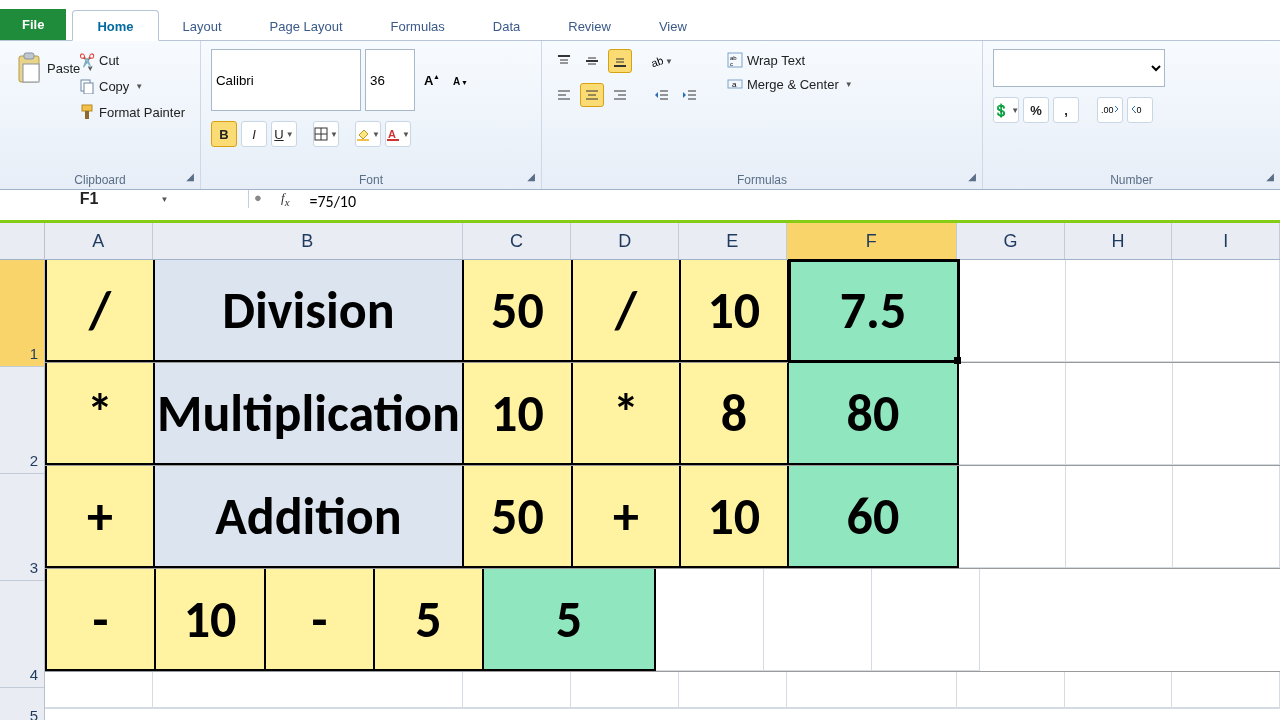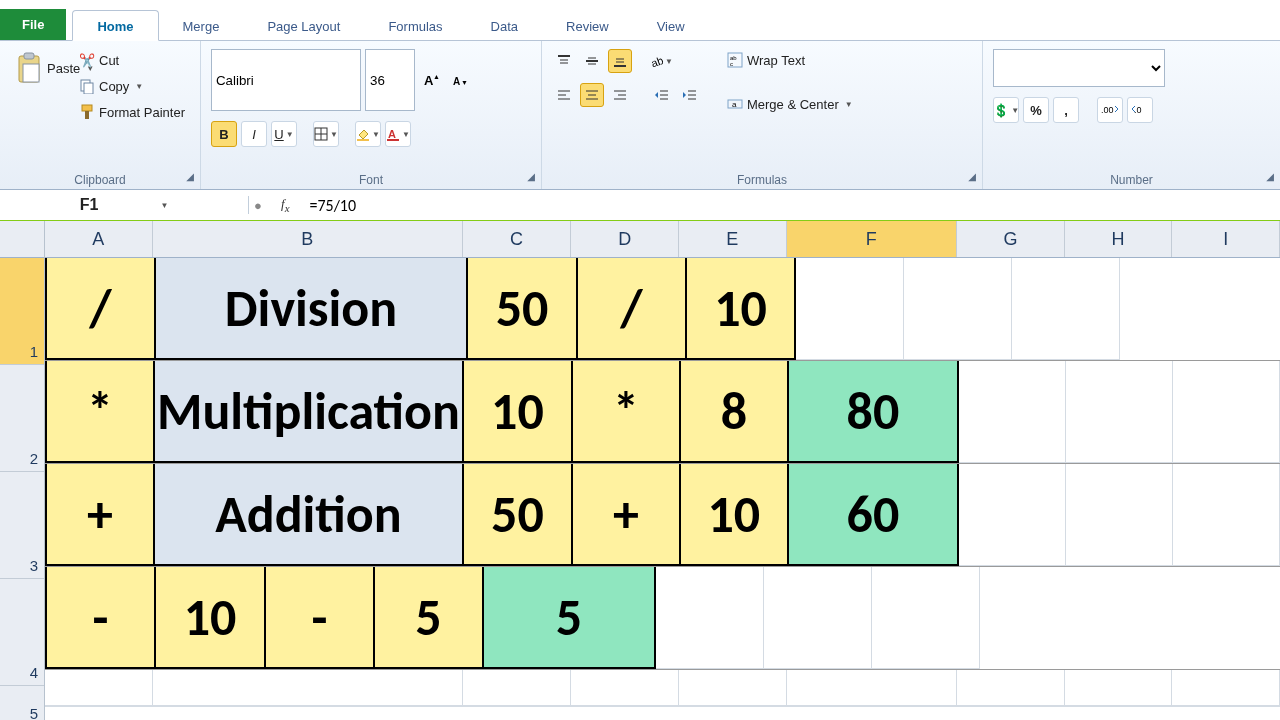--- a/index.html
+++ b/index.html
@@ -26,21 +26,21 @@
 input.combo.sm{width:40px}
 
 .paste{display:flex;align-items:center;width:46px}
 
 .square{width:24px;height:24px;display:flex;align-items:center;justify-content:center;border:1px solid #c9d6e4;background:#fff;border-radius:3px;cursor:pointer}
 .square.on{background:#fbdc74;border-color:#d7a211}
 
 .tiny{width:22px;height:22px;display:flex;align-items:center;justify-content:center;border:1px solid transparent;border-radius:3px;cursor:pointer}
 .tiny.on{background:#fbdc74;border-color:#d7a211}
 
-.fbar{display:flex;align-items:center;height:30px;border-bottom:1px solid #84cc16;background:#fff}
+.fbar{display:flex;align-items:flex-start;height:30px;border-bottom:3px solid #84cc16;background:#fff}
 .namebox{width:248px;display:flex;align-items:center;justify-content:center;gap:60px;border-right:1px solid #c2cedb;font-size:16px;font-weight:600}
 .fx{font-style:italic;font-family:"Times New Roman",serif;padding:0 14px;color:#333}
 .formula-input{flex:1;border:none;outline:none;font-size:16px;padding:2px 6px;font-family:Calibri,Arial,sans-serif}
 
 .grid{display:flex;height:calc(720px - 40px - 148px - 30px);user-select:none}
 .gutter{width:44px;background:#e9edf3;border-right:1px solid #b7c2ce}
 .row-h{height:36px;border-bottom:1px solid #c3ccd6;display:flex;align-items:flex-end;justify-content:flex-end;padding:0 6px 4px 0;font-size:15px;color:#1f3a5f}
 .row-h.tall{height:102px}
 .row-h.sel{background:#f9d46b}
 .corner{height:36px;border-bottom:1px solid #9fb2c9;background:#e9edf3}
@@ -64,21 +64,21 @@
 .wA{width:107px}.wB{width:310px}.wC{width:108px}.wD{width:107px}.wE{width:107px}.wF{width:170px}.wG{width:107px}.wH{width:107px}.wI{width:107px}
 
 svg{display:block}
 </style>
 </head>
 <body>
 
 <div class="ribbon-tabs">
   <div class="tab file">File</div>
   <div class="tab active">Home</div>
-  <div class="tab">Merge</div>
+  <div class="tab">Layout</div>
   <div class="tab">Page Layout</div>
   <div class="tab">Formulas</div>
   <div class="tab">Data</div>
   <div class="tab">Review</div>
   <div class="tab">View</div>
 </div>
 
 <div class="ribbon">
 
   <div class="group">
@@ -248,21 +248,21 @@
           <div class="tiny">
               <svg width="16" height="16">
                 <line x1="6" y1="4" x2="14" y2="4" stroke="#333"></line>
                 <line x1="6" y1="8" x2="14" y2="8" stroke="#333"></line>
                 <line x1="6" y1="12" x2="14" y2="12" stroke="#333"></line>
                 <path d="M1 5 L4 8 L1 11 Z" fill="#2a6fb5"></path>
               </svg>
             </div>
         </div>
       </div>
-      <div class="vstack" style="gap:22px;margin-left:12px">
+      <div class="vstack" style="gap:2px;margin-left:12px">
         <div class="btn">
           <span class="icon">
               <svg width="16" height="16">
                 <rect x="1" y="1" width="14" height="14" fill="none" stroke="#7fa3c8"></rect>
                 <text x="3" y="8" font-size="6">ab</text>
                 <text x="3" y="14" font-size="6">c</text>
               </svg>
             </span>
           <span>Wrap Text</span>
         </div>
@@ -347,20 +347,24 @@
       <div class="col-h wH">H</div>
       <div class="col-h wI">I</div>
     </div>
 
     <div class="row">
       <div class="cell data colA wA" style="border-left:2px solid #000">/</div>
       <div class="cell data colB wB">Division</div>
       <div class="cell data colC wC">50</div>
       <div class="cell data colD wD">/</div>
       <div class="cell data colE wE">10</div>
+      <div class="cell data colF wF selected">
+          <span>7.5</span>
+          <span class="fill-handle"></span>
+        </div>
       <div class="cell empty wG"></div>
       <div class="cell empty wH"></div>
       <div class="cell empty wI"></div>
     </div>
 
     <div class="row">
       <div class="cell data colA wA" style="border-left:2px solid #000">*</div>
       <div class="cell data colB wB">Multiplication</div>
       <div class="cell data colC wC">10</div>
       <div class="cell data colD wD">*</div>

